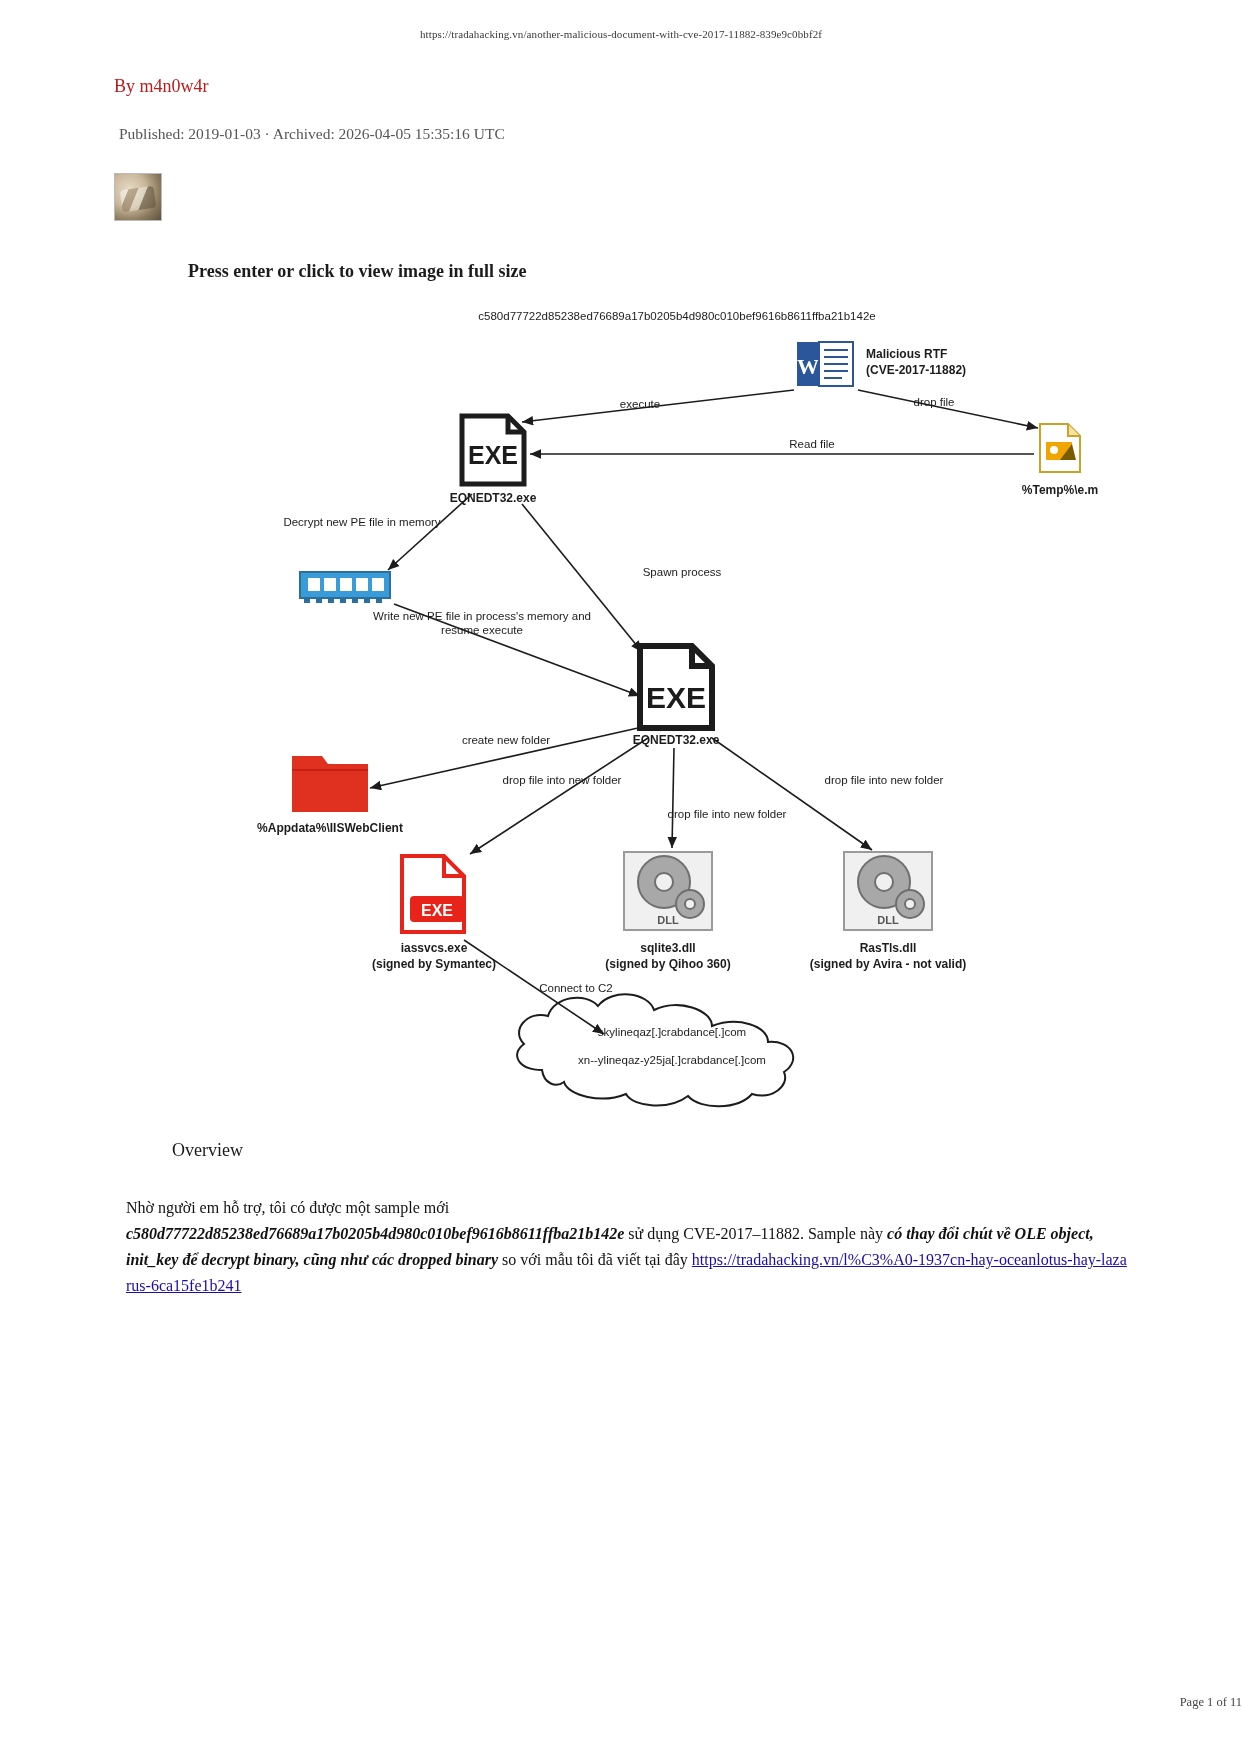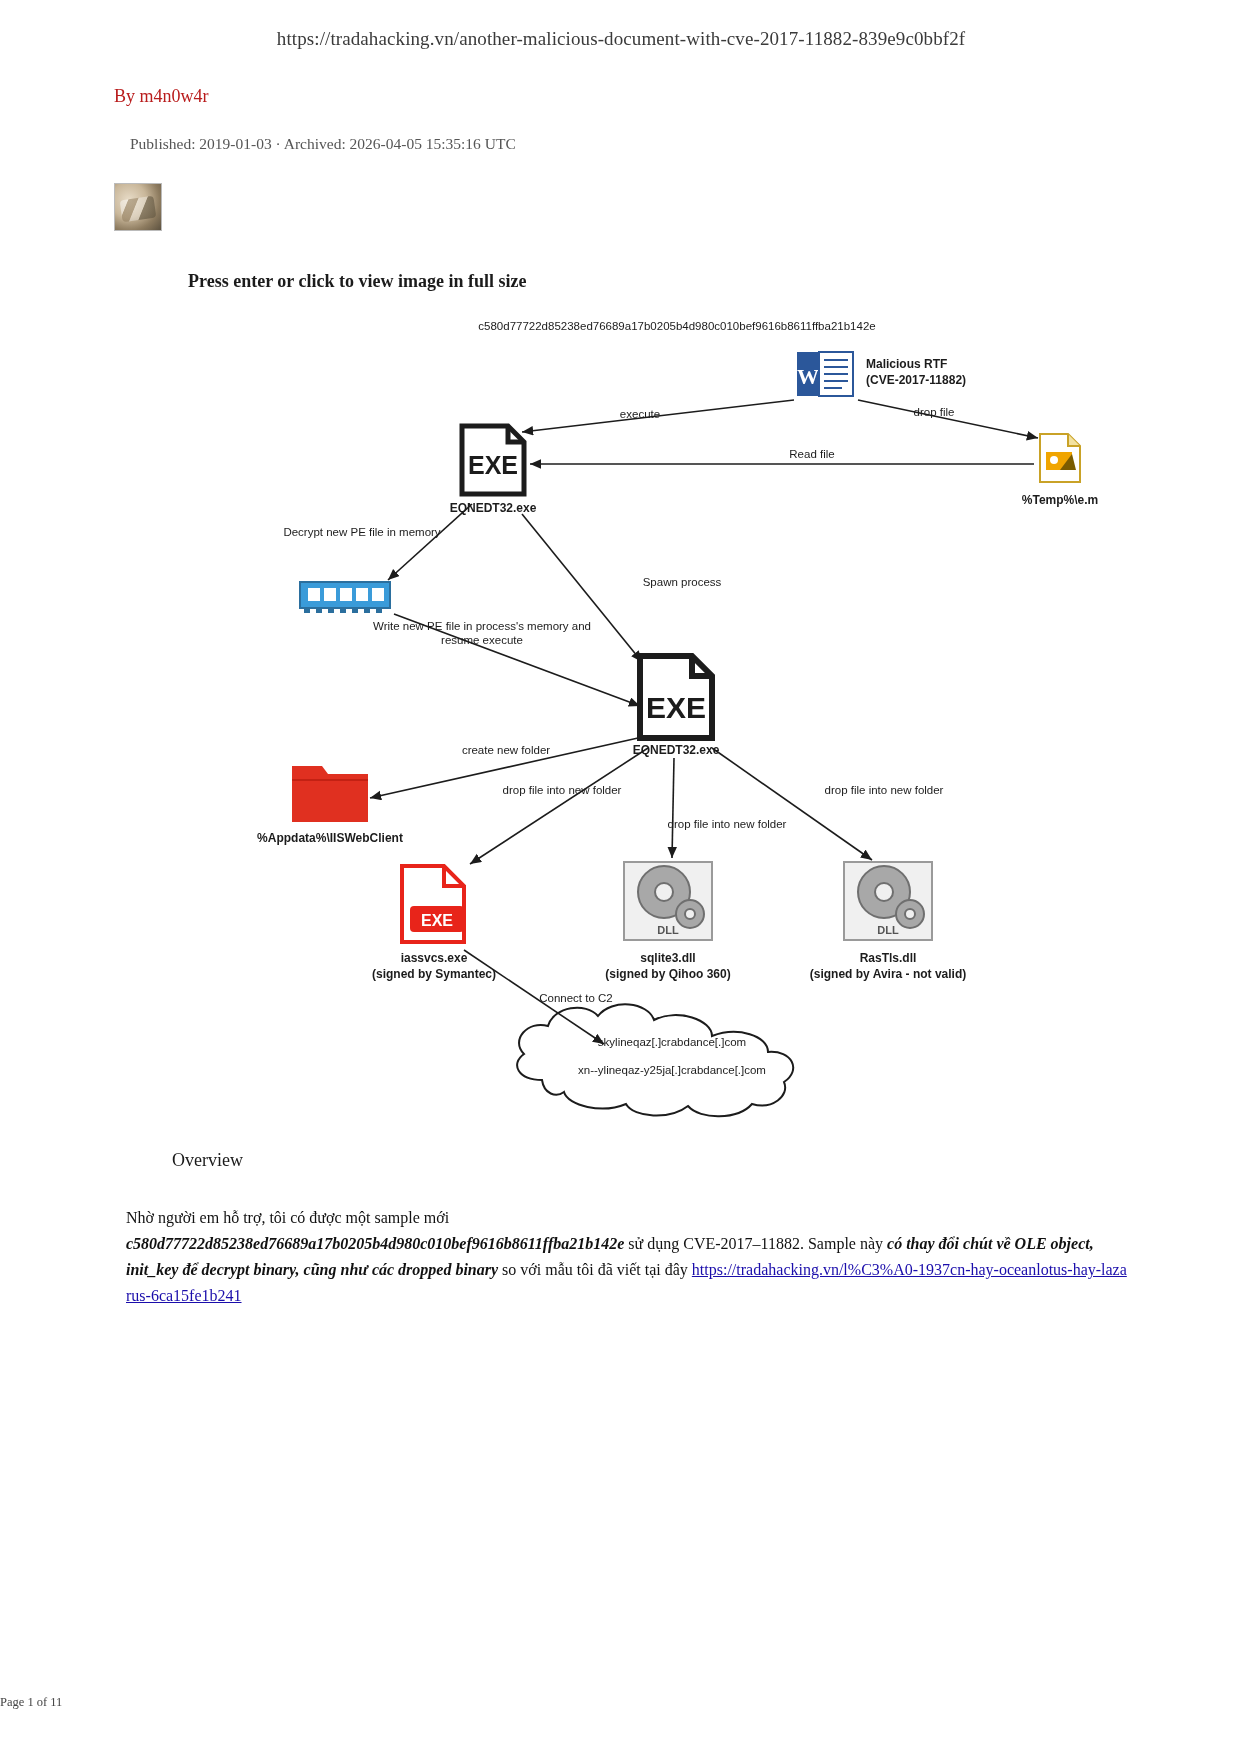--- a/index.html
+++ b/index.html
@@ -16,42 +16,42 @@
   }
   .page {
     width: 1242px;
     min-height: 1756px;
     box-sizing: border-box;
     padding: 28px 114px 0 114px;
     position: relative;
   }
   .header-url {
     text-align: center;
-    font-size: 19px;
+    font-size: 11px;
     color: #3a3a3a;
     letter-spacing: 0.1px;
     margin-bottom: 0;
     font-family: "Liberation Serif", serif;
   }
   .title {
     font-size: 33px;
     font-weight: bold;
     letter-spacing: -0.2px;
     margin: 178px 0 0 0;
     line-height: 1.2;
     color: #111;
   }
   .byline {
     font-size: 18px;
     margin: 36px 0 0 0;
     color: #b91c1c;
   }
   .pubinfo {
     font-size: 15.5px;
-    margin: 28px 0 0 16px;
+    margin: 28px 0 0 5px;
     color: #555;
   }
   .avatar {
     margin: 30px 0 0 0;
     width: 46px;
     height: 46px;
     border: 1px solid #bbb;
     background:
       radial-gradient(circle at 30% 35%, #e8dcc8 0%, #c9b79a 40%, #8d7b5f 70%, #5c513f 100%);
     position: relative;
@@ -120,21 +120,21 @@
   .body-para a {
     color: #1a0dab;
     text-decoration: underline;
     word-break: break-all;
   }
   .footer {
     position: absolute;
     left: 0;
     right: 0;
     bottom: 46px;
-    text-align: left;
+    text-align: right;
     font-size: 12.5px;
     color: #444;
   }
 </style>
 </head>
 <body>
 
 <div class="page">
 
   <div class="header-url">https://tradahacking.vn/another-malicious-document-with-cve-2017-11882-839e9c0bbf2f</div>

